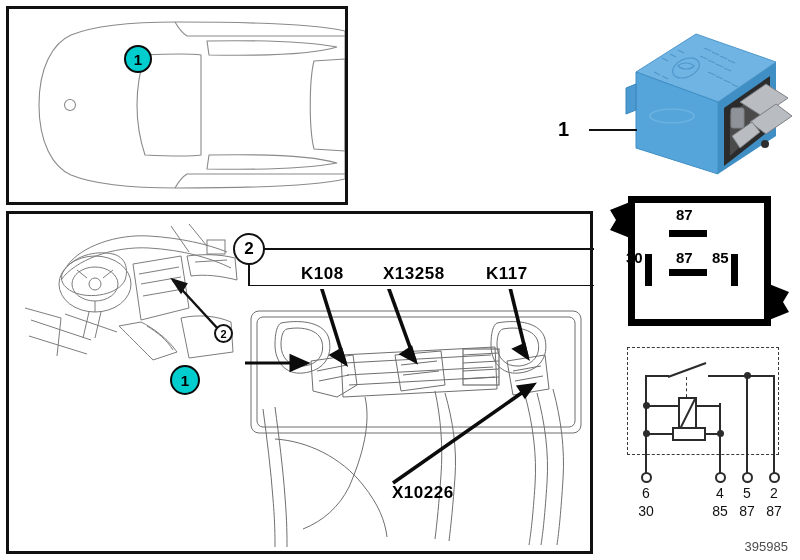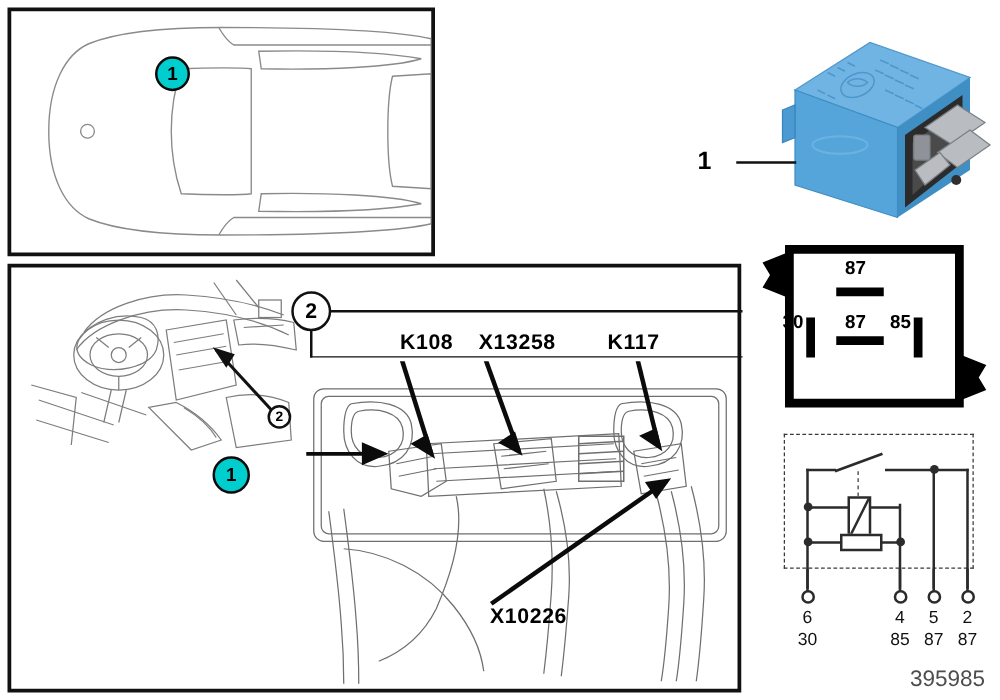--- a/index.html
+++ b/index.html
@@ -23,21 +23,21 @@
         font-weight:bold;color:#000;box-sizing:border-box;}
 
   
   .lead{position:absolute;background:#111;}
 
   
   .lbl{position:absolute;font-weight:bold;font-size:17px;letter-spacing:.5px;
        white-space:nowrap;color:#000;}
 
   
-  #image-id{position:absolute;right:12px;bottom:6px;font-size:18px;color:#4d4d4d;}
+  #image-id{position:absolute;right:12px;bottom:6px;font-size:13px;color:#4d4d4d;}
 
   
   #pin-diagram{position:absolute;left:628px;top:196px;width:143px;height:130px;}
   #pin-box{position:absolute;left:0;top:0;width:143px;height:130px;
            border:7px solid #000;background:#fff;box-sizing:border-box;}
   .pin-bar{position:absolute;background:#000;}
   .pin-txt{position:absolute;font-size:15px;font-weight:bold;font-family:"Liberation Sans",sans-serif;}
 
   
   #schematic{position:absolute;left:622px;top:345px;width:166px;height:160px;}
@@ -193,21 +193,21 @@
       <line x1="148" y1="194" x2="288" y2="96"></line>
       <polygon points="288,96 274,98 280,107"></polygon>
     </g>
 
     <g stroke="#0b0b0b" stroke-width="3" fill="#0b0b0b">
       <line x1="-78" y1="74" x2="56" y2="74"></line>
       <polygon points="62,74 46,67 46,81"></polygon>
     </g>
   </svg>
 
-  <div class="lbl" style="left:311px;top:50px;">K108</div>
+  <div class="lbl" style="left:292px;top:50px;">K108</div>
   <div class="lbl" style="left:374px;top:50px;">X13258</div>
   <div class="lbl" style="left:477px;top:50px;">K117</div>
   <div class="lbl" style="left:383px;top:269px;">X10226</div>
 
   <div class="badge" style="left:161px;top:151px;width:30px;height:30px;">
     <span>1</span>
   </div>
 
 </div>
 

